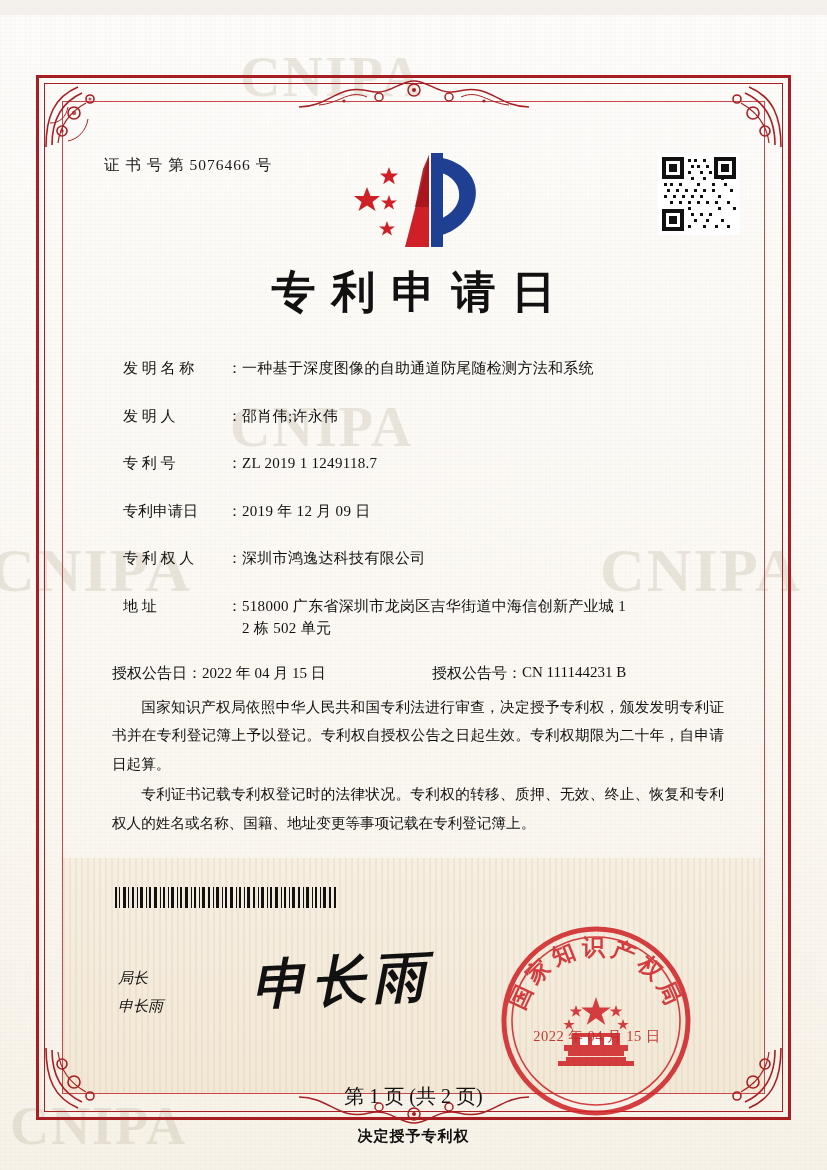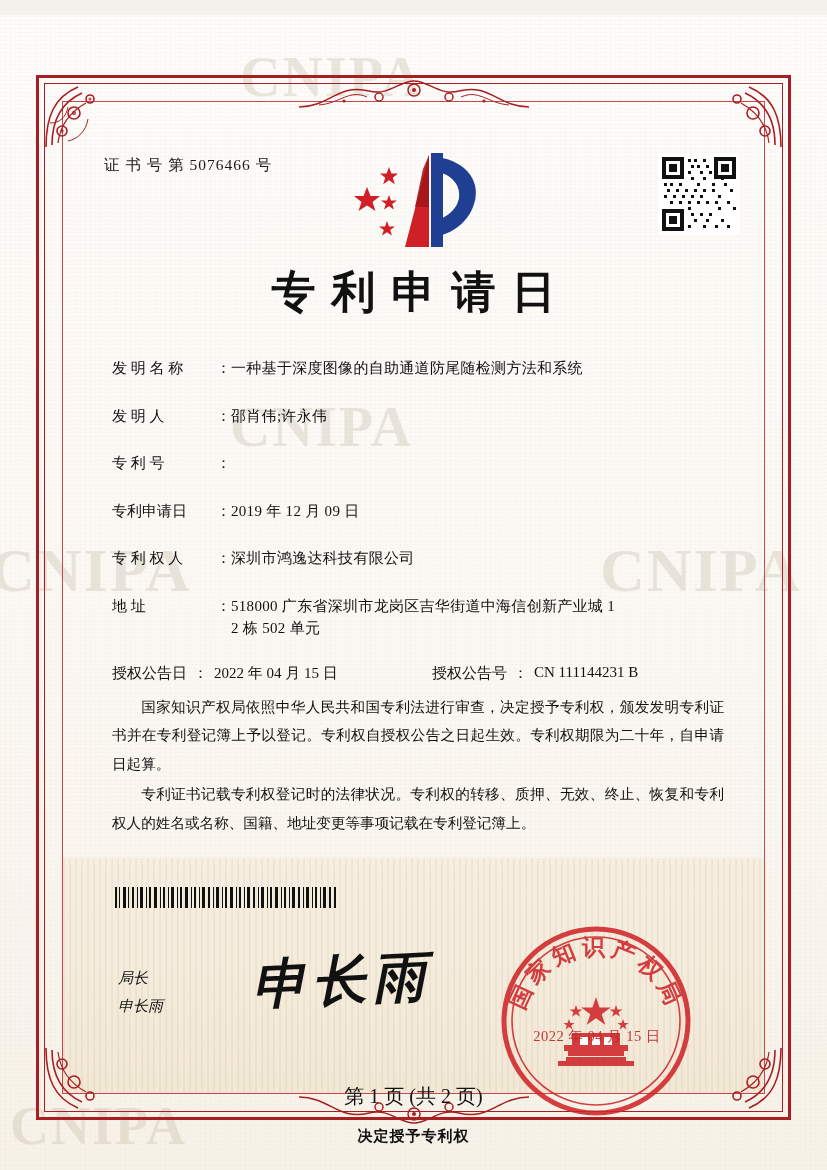--- a/index.html
+++ b/index.html
@@ -146,20 +146,21 @@
     left: 112px; top: 342px;
     width: 610px;
     font-size: 15px;
     color: #111;
   }
   .field-row {
     display: flex;
     align-items: flex-start;
     margin-bottom: 25px;
     line-height: 1.5;
+    margin-left: 11px;
   }
   .field-row.tight { margin-bottom: 24px; }
   .f-label {
     flex: 0 0 104px;
     letter-spacing: 0px;
     white-space: nowrap;
   }
   .f-label.spread {
     display: flex;
     justify-content: space-between;
@@ -169,21 +170,21 @@
     flex: 1;
     letter-spacing: 0.3px;
   }
   .f-value .line2 { display: block; }
 
   .row-two {
     display: flex;
     margin-bottom: 22px;
     font-size: 15px;
   }
-  .row-two .half { display: flex; gap: 6px; }
+  .row-two .half { display: flex; }
   .row-two .half:first-child { flex: 0 0 320px; }
   .row-two .lbl { white-space: nowrap; }
 
   
   .body-text {
     position: absolute;
     left: 112px; top: 678px;
     width: 612px;
     font-size: 14.6px;
     line-height: 1.95;
@@ -465,20 +466,21 @@
 
     <div class="field-row">
       <span class="f-label spread">发 明 人</span>
       <span class="f-colon">：</span>
       <span class="f-value">邵肖伟;许永伟</span>
     </div>
 
     <div class="field-row">
       <span class="f-label spread">专 利 号</span>
       <span class="f-colon">：</span>
+      <span class="f-value">ZL 2019 1 1249118.7</span>
     </div>
 
     <div class="field-row">
       <span class="f-label">专利申请日</span>
       <span class="f-colon">：</span>
       <span class="f-value">2019 年 12 月 09 日</span>
     </div>
 
     <div class="field-row">
       <span class="f-label spread">专 利 权 人</span>

